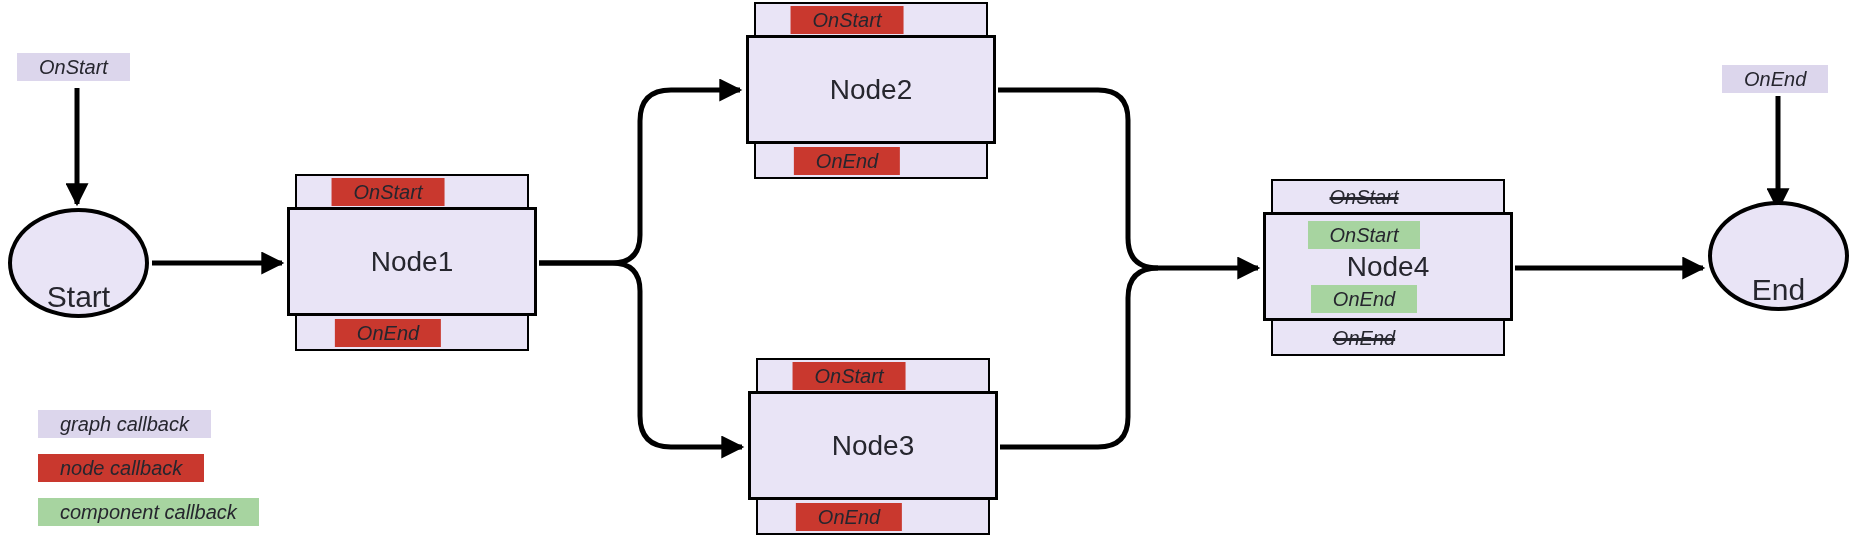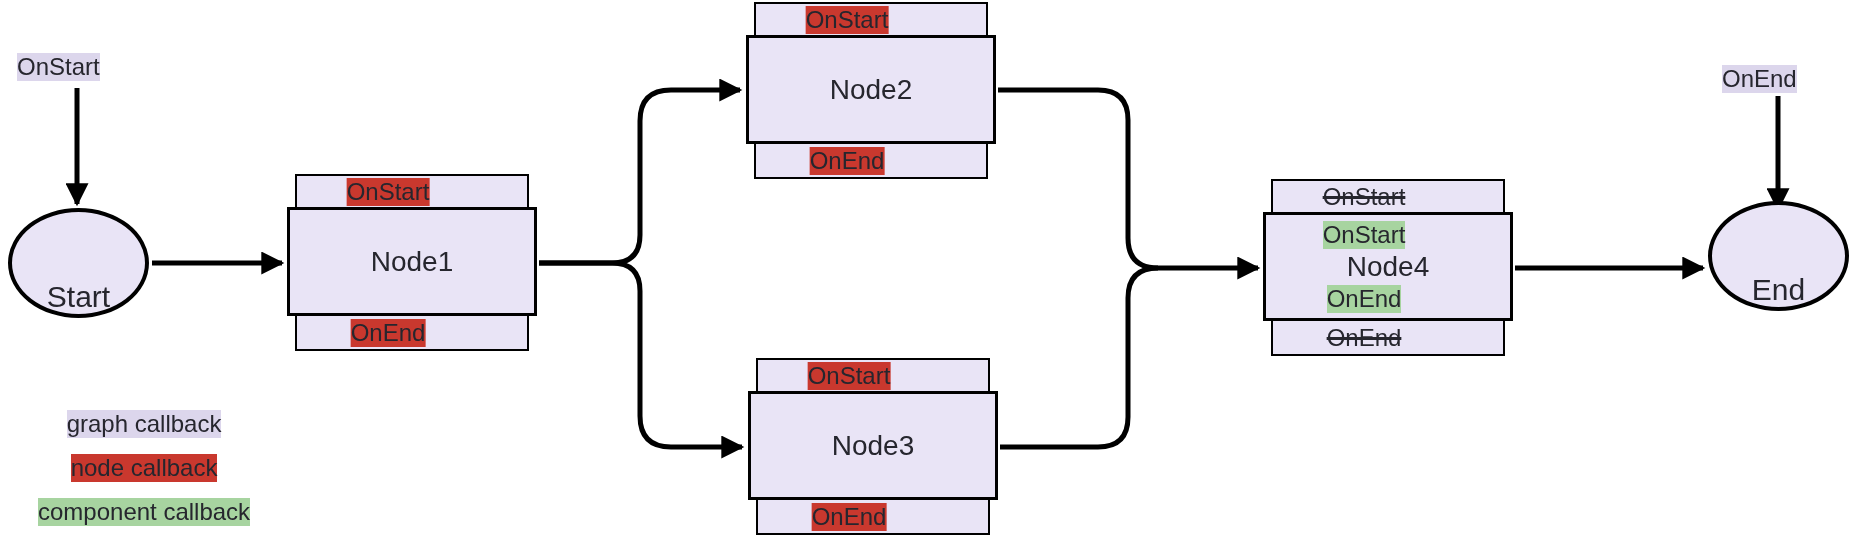--- a/index.html
+++ b/index.html
@@ -12,25 +12,26 @@
     font-family: "Liberation Sans", sans-serif;
     color: var(--text, #26262e);
     overflow: hidden;
   }
   #edges { position: absolute; left: 0; top: 0; width: 1856px; height: 544px; }
   .edge { stroke: var(--outline, #000); stroke-width: 5; fill: none; }
 
   
   .cb {
     display: inline-block;
-    font-size: 24px;
+    font-size: 20px;
     line-height: 28px;
-    padding: 0 0;
+    padding: 0 22px;
     color: var(--text, #26262e);
     white-space: nowrap;
+    font-style: italic;
   }
   .cb-graph     { background: var(--graph-callback, #dcd6ec); }
   .cb-node      { background: var(--node-callback, #c9382e); }
   .cb-component { background: var(--component-callback, #a7d4a0); }
   .cb-strike    { text-decoration: line-through; text-decoration-thickness: 2.5px; }
 
   
   .float-label { position: absolute; }
 
   
@@ -66,21 +67,21 @@
     background: var(--node-fill, #e9e4f6);
     border: 4px solid var(--outline, #000);
     border-radius: 50%;
     display: flex; align-items: flex-end; justify-content: center;
     font-size: 30px; color: var(--text, #26262e);
   }
 
   
   .legend {
     position: absolute; left: 38px; top: 410px;
-    display: flex; flex-direction: column; align-items: center; gap: 16px;
+    display: flex; flex-direction: column; align-items: flex-start; gap: 16px;
   }
 </style>
 </head>
 <body>
 
 <div id="stage">
 
   <svg id="edges" viewBox="0 0 1856 544" xmlns="http://www.w3.org/2000/svg">
     <defs>
       <marker id="ah" viewBox="0 0 10 10" refX="9" refY="5" markerWidth="5" markerHeight="4.6" orient="auto" markerUnits="strokeWidth">

